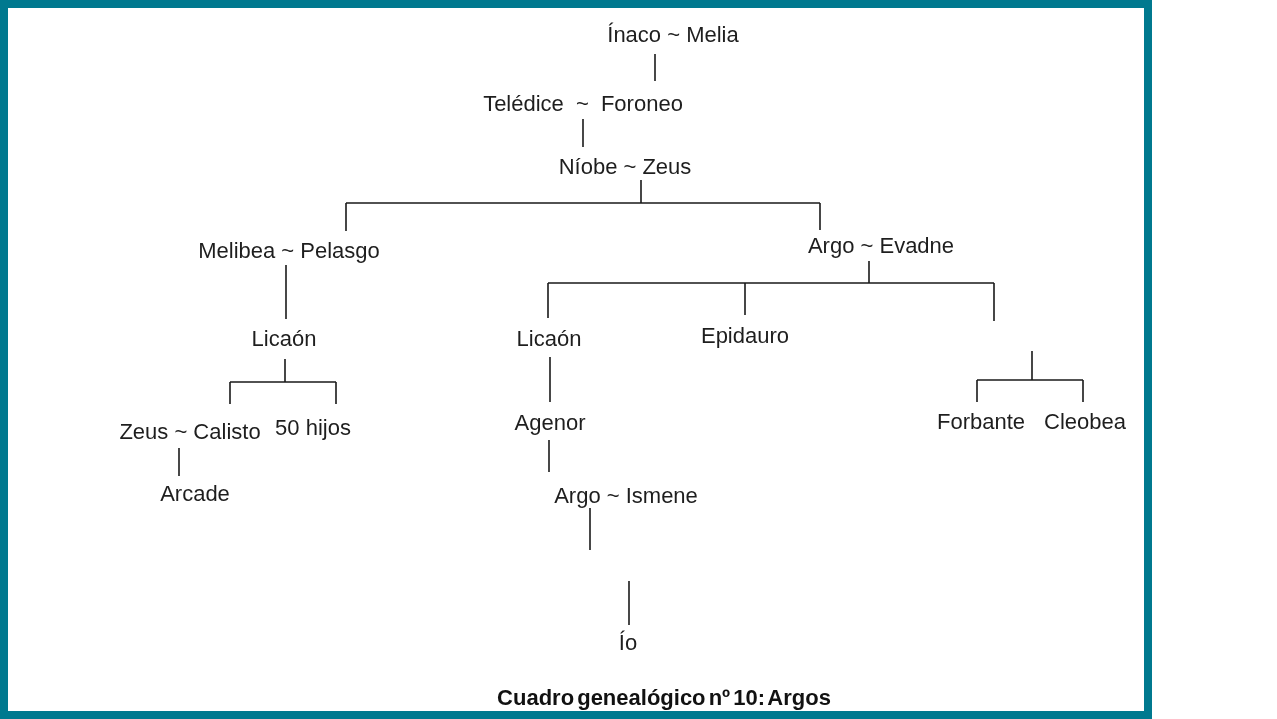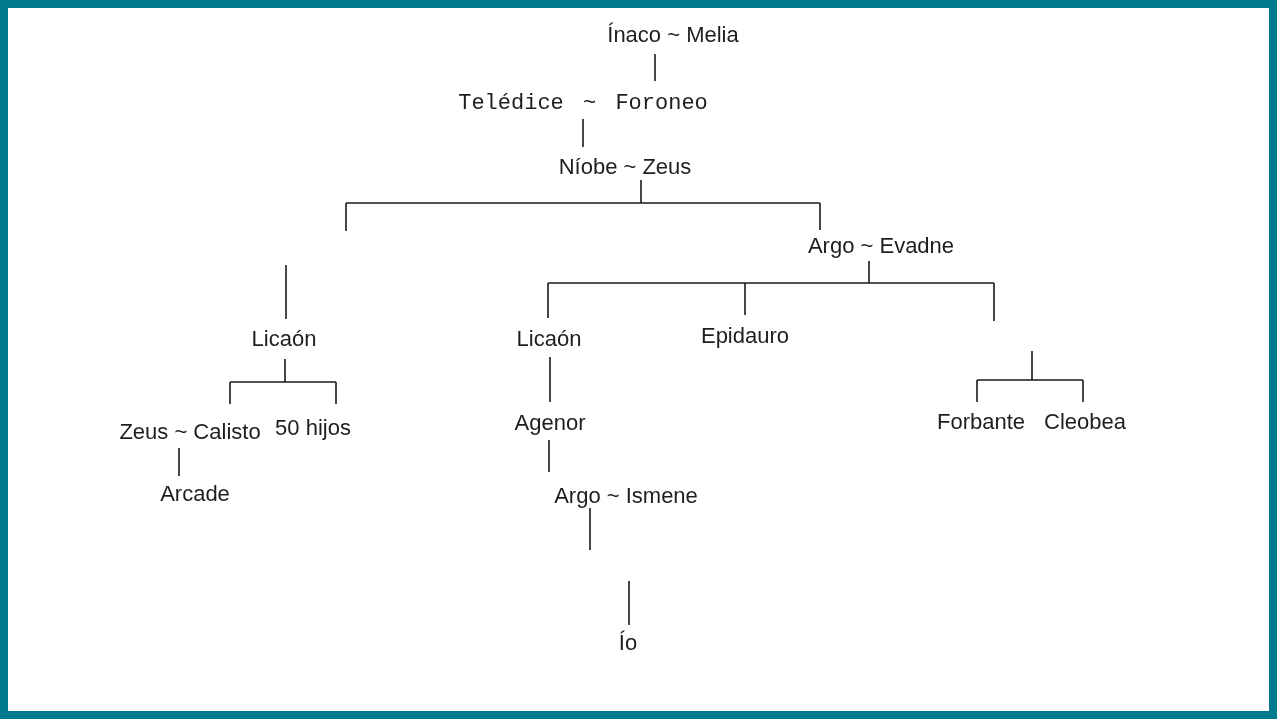--- a/index.html
+++ b/index.html
@@ -2,21 +2,21 @@
 <html><head>
 <meta charset="utf-8">
 <style>
   html, body {
     margin: 0;
     padding: 0;
     background: #ffffff;
   }
   .frame {
     position: relative;
-    width: 1277px;
+    width: 1152px;
     height: 719px;
     box-sizing: border-box;
     border: 8px solid #00798f;
     background: #ffffff;
     overflow: hidden;
     font-family: "Liberation Sans", sans-serif;
   }
   .connectors {
     position: absolute;
     left: 0;
@@ -28,21 +28,20 @@
   .node {
     position: absolute;
     transform: translate(-50%, -50%);
     font-size: 22px;
     line-height: 1.1;
     color: #1e1e1e;
     white-space: nowrap;
   }
   .node.wide {
     word-spacing: 6px;
-    font-family: Liberation Mono, monospace;
   }
   .caption {
     position: absolute;
     transform: translate(-50%, -50%);
     font-size: 22px;
     font-weight: bold;
     color: #111111;
     white-space: nowrap;
     word-spacing: -3px;
   }
@@ -63,27 +62,29 @@
     <path d="M542 349 L542 394"></path>
     <path d="M541 432 L541 464"></path>
     <path d="M582 500 L582 542"></path>
     <path d="M621 573 L621 617"></path>
     <path d="M1024 343 L1024 372 M969 372 L1075 372 M969 372 L969 394 M1075 372 L1075 394"></path>
   </svg>
 
   <div class="node" style="left:665px; top:27px">Ínaco ~ Melia</div>
   <div class="node wide" style="left:575px; top:96px">Telédice ~ Foroneo</div>
   <div class="node" style="left:617px; top:159px">Níobe ~ Zeus</div>
+  <div class="node" style="left:281px; top:243px">Melibea ~ Pelasgo</div>
   <div class="node" style="left:873px; top:238px">Argo ~ Evadne</div>
   <div class="node" style="left:276px; top:331px">Licaón</div>
   <div class="node" style="left:541px; top:331px">Licaón</div>
   <div class="node" style="left:737px; top:328px">Epidauro</div>
   <div class="node" style="left:182px; top:424px">Zeus ~ Calisto</div>
   <div class="node" style="left:305px; top:420px">50 hijos</div>
   <div class="node" style="left:187px; top:486px">Arcade</div>
   <div class="node" style="left:542px; top:415px">Agenor</div>
   <div class="node" style="left:618px; top:488px">Argo ~ Ismene</div>
   <div class="node" style="left:620px; top:635px">Ío</div>
   <div class="node" style="left:973px; top:414px">Forbante</div>
   <div class="node" style="left:1077px; top:414px">Cleobea</div>
 
+  <div class="caption" style="left:656px; top:690px">Cuadro genealógico nº 10: Argos</div>
 
 </div>
 
 </body></html>

